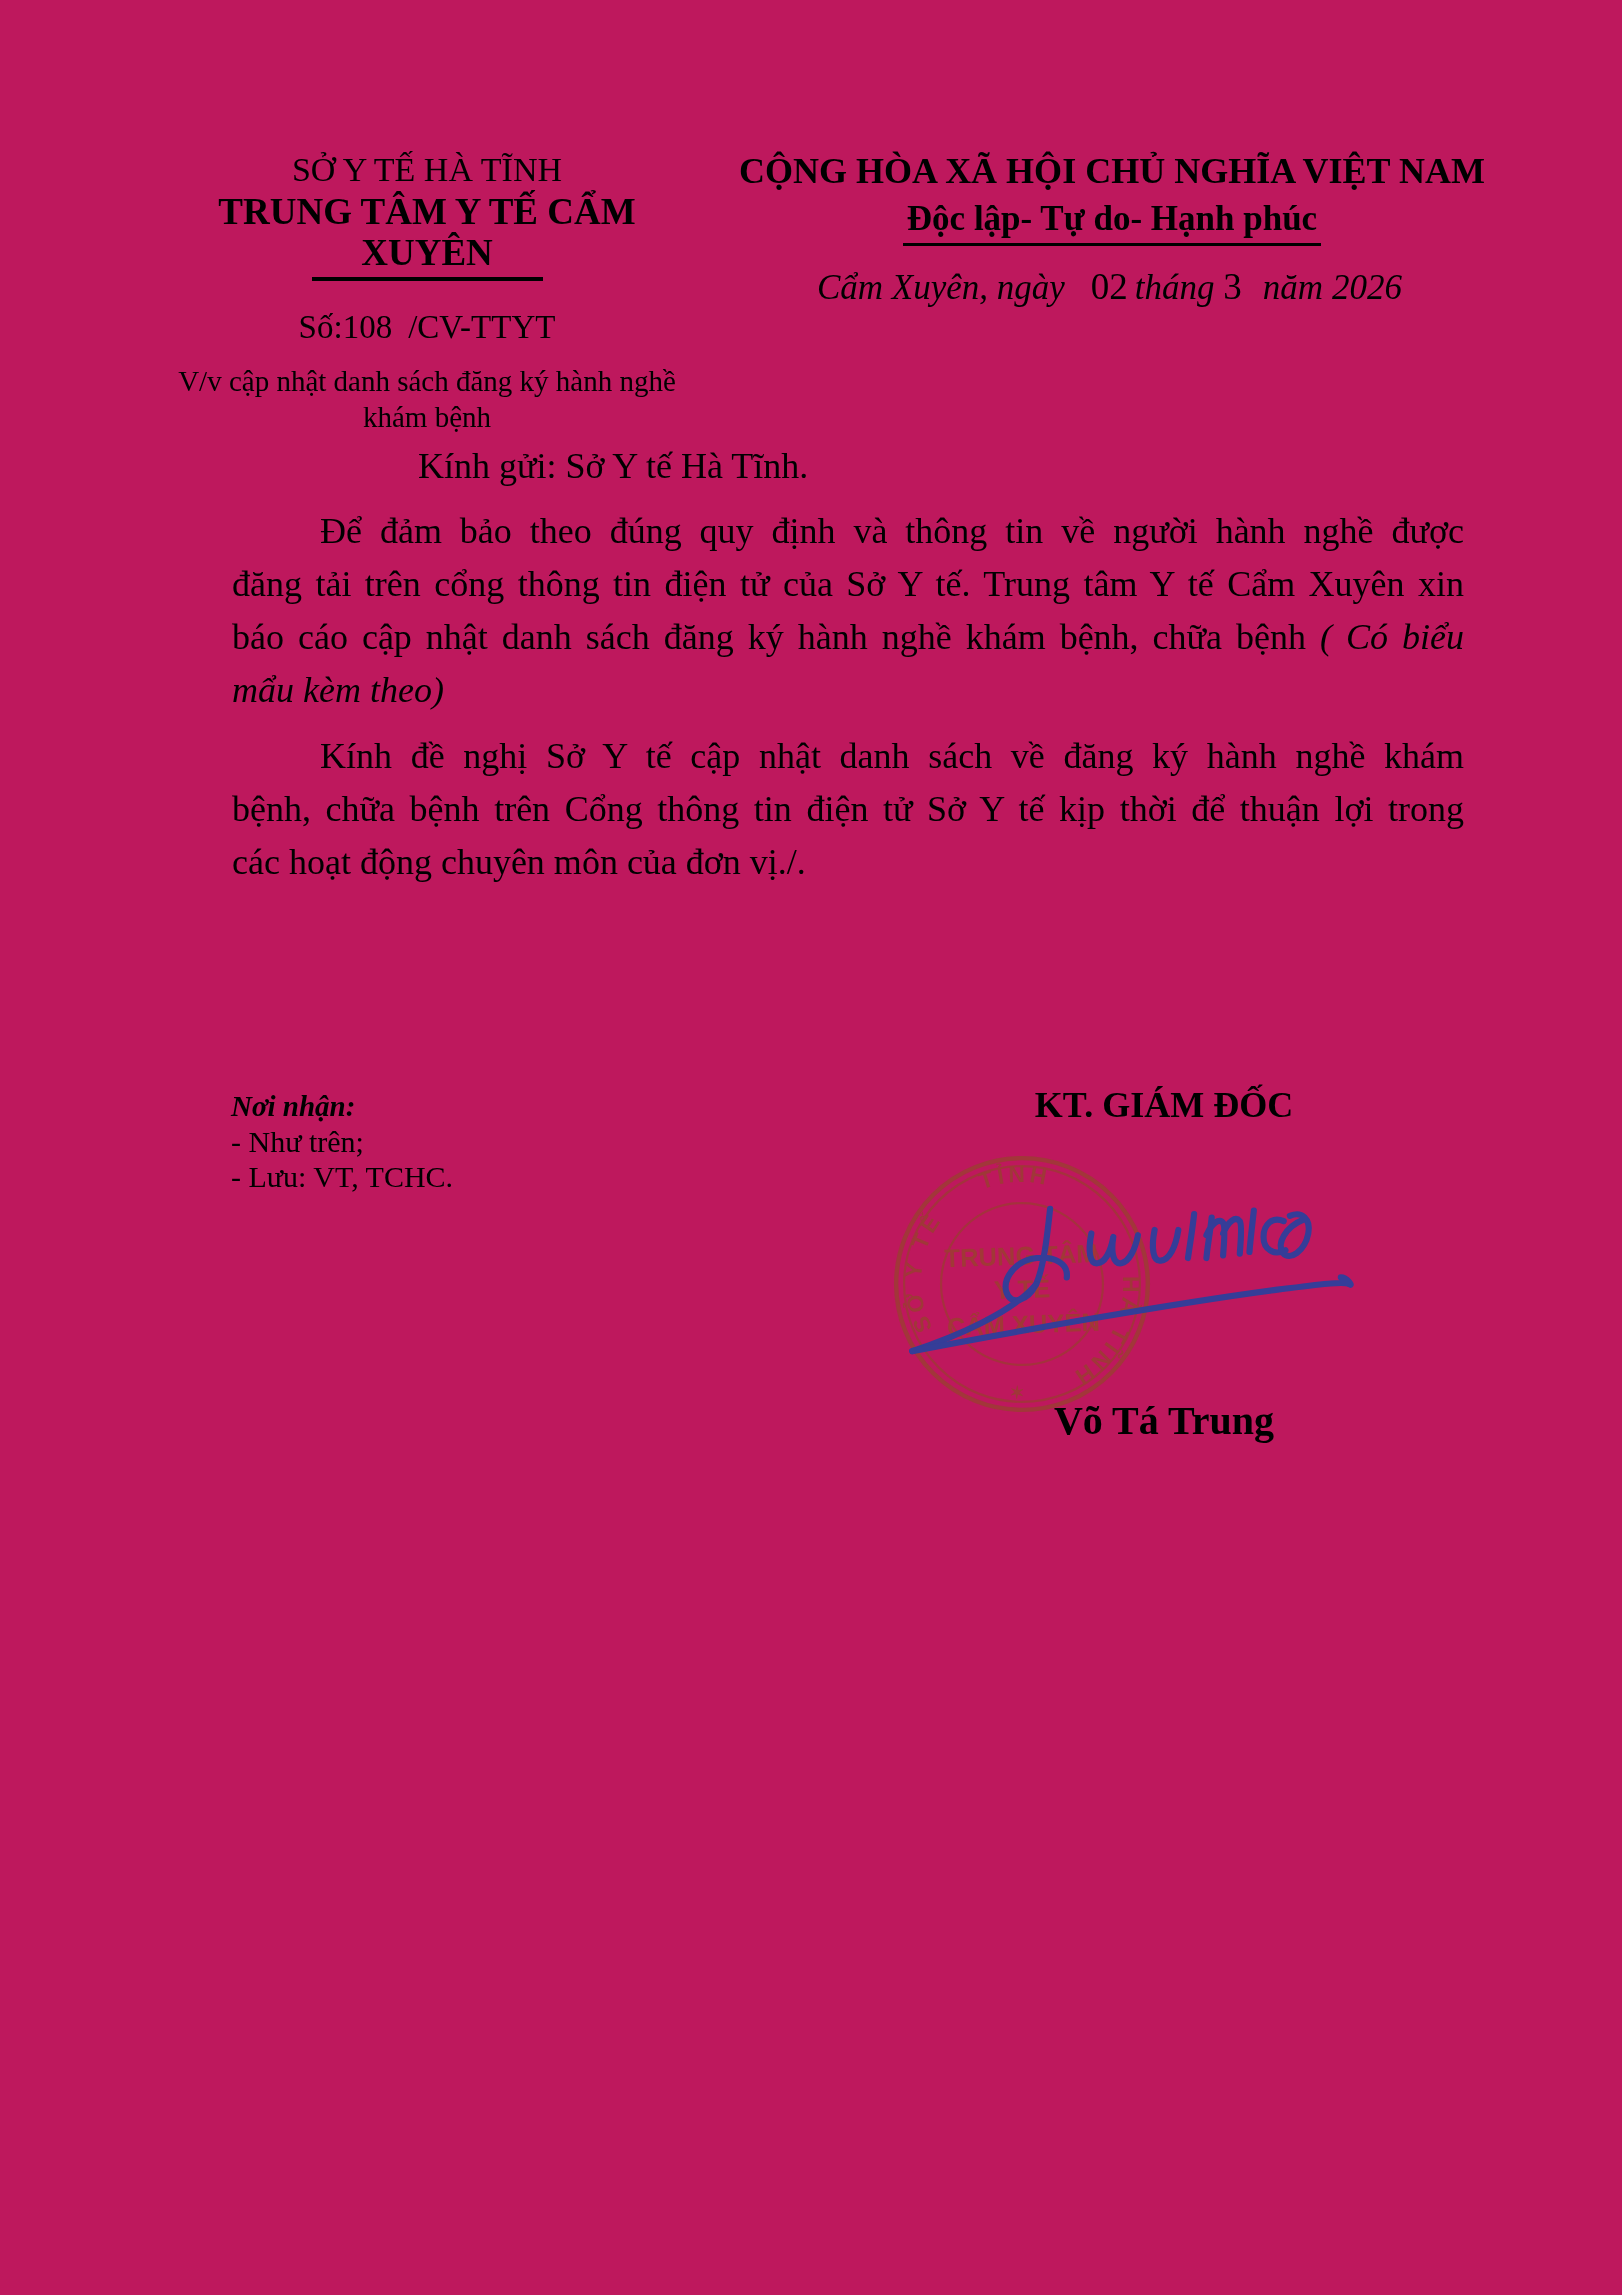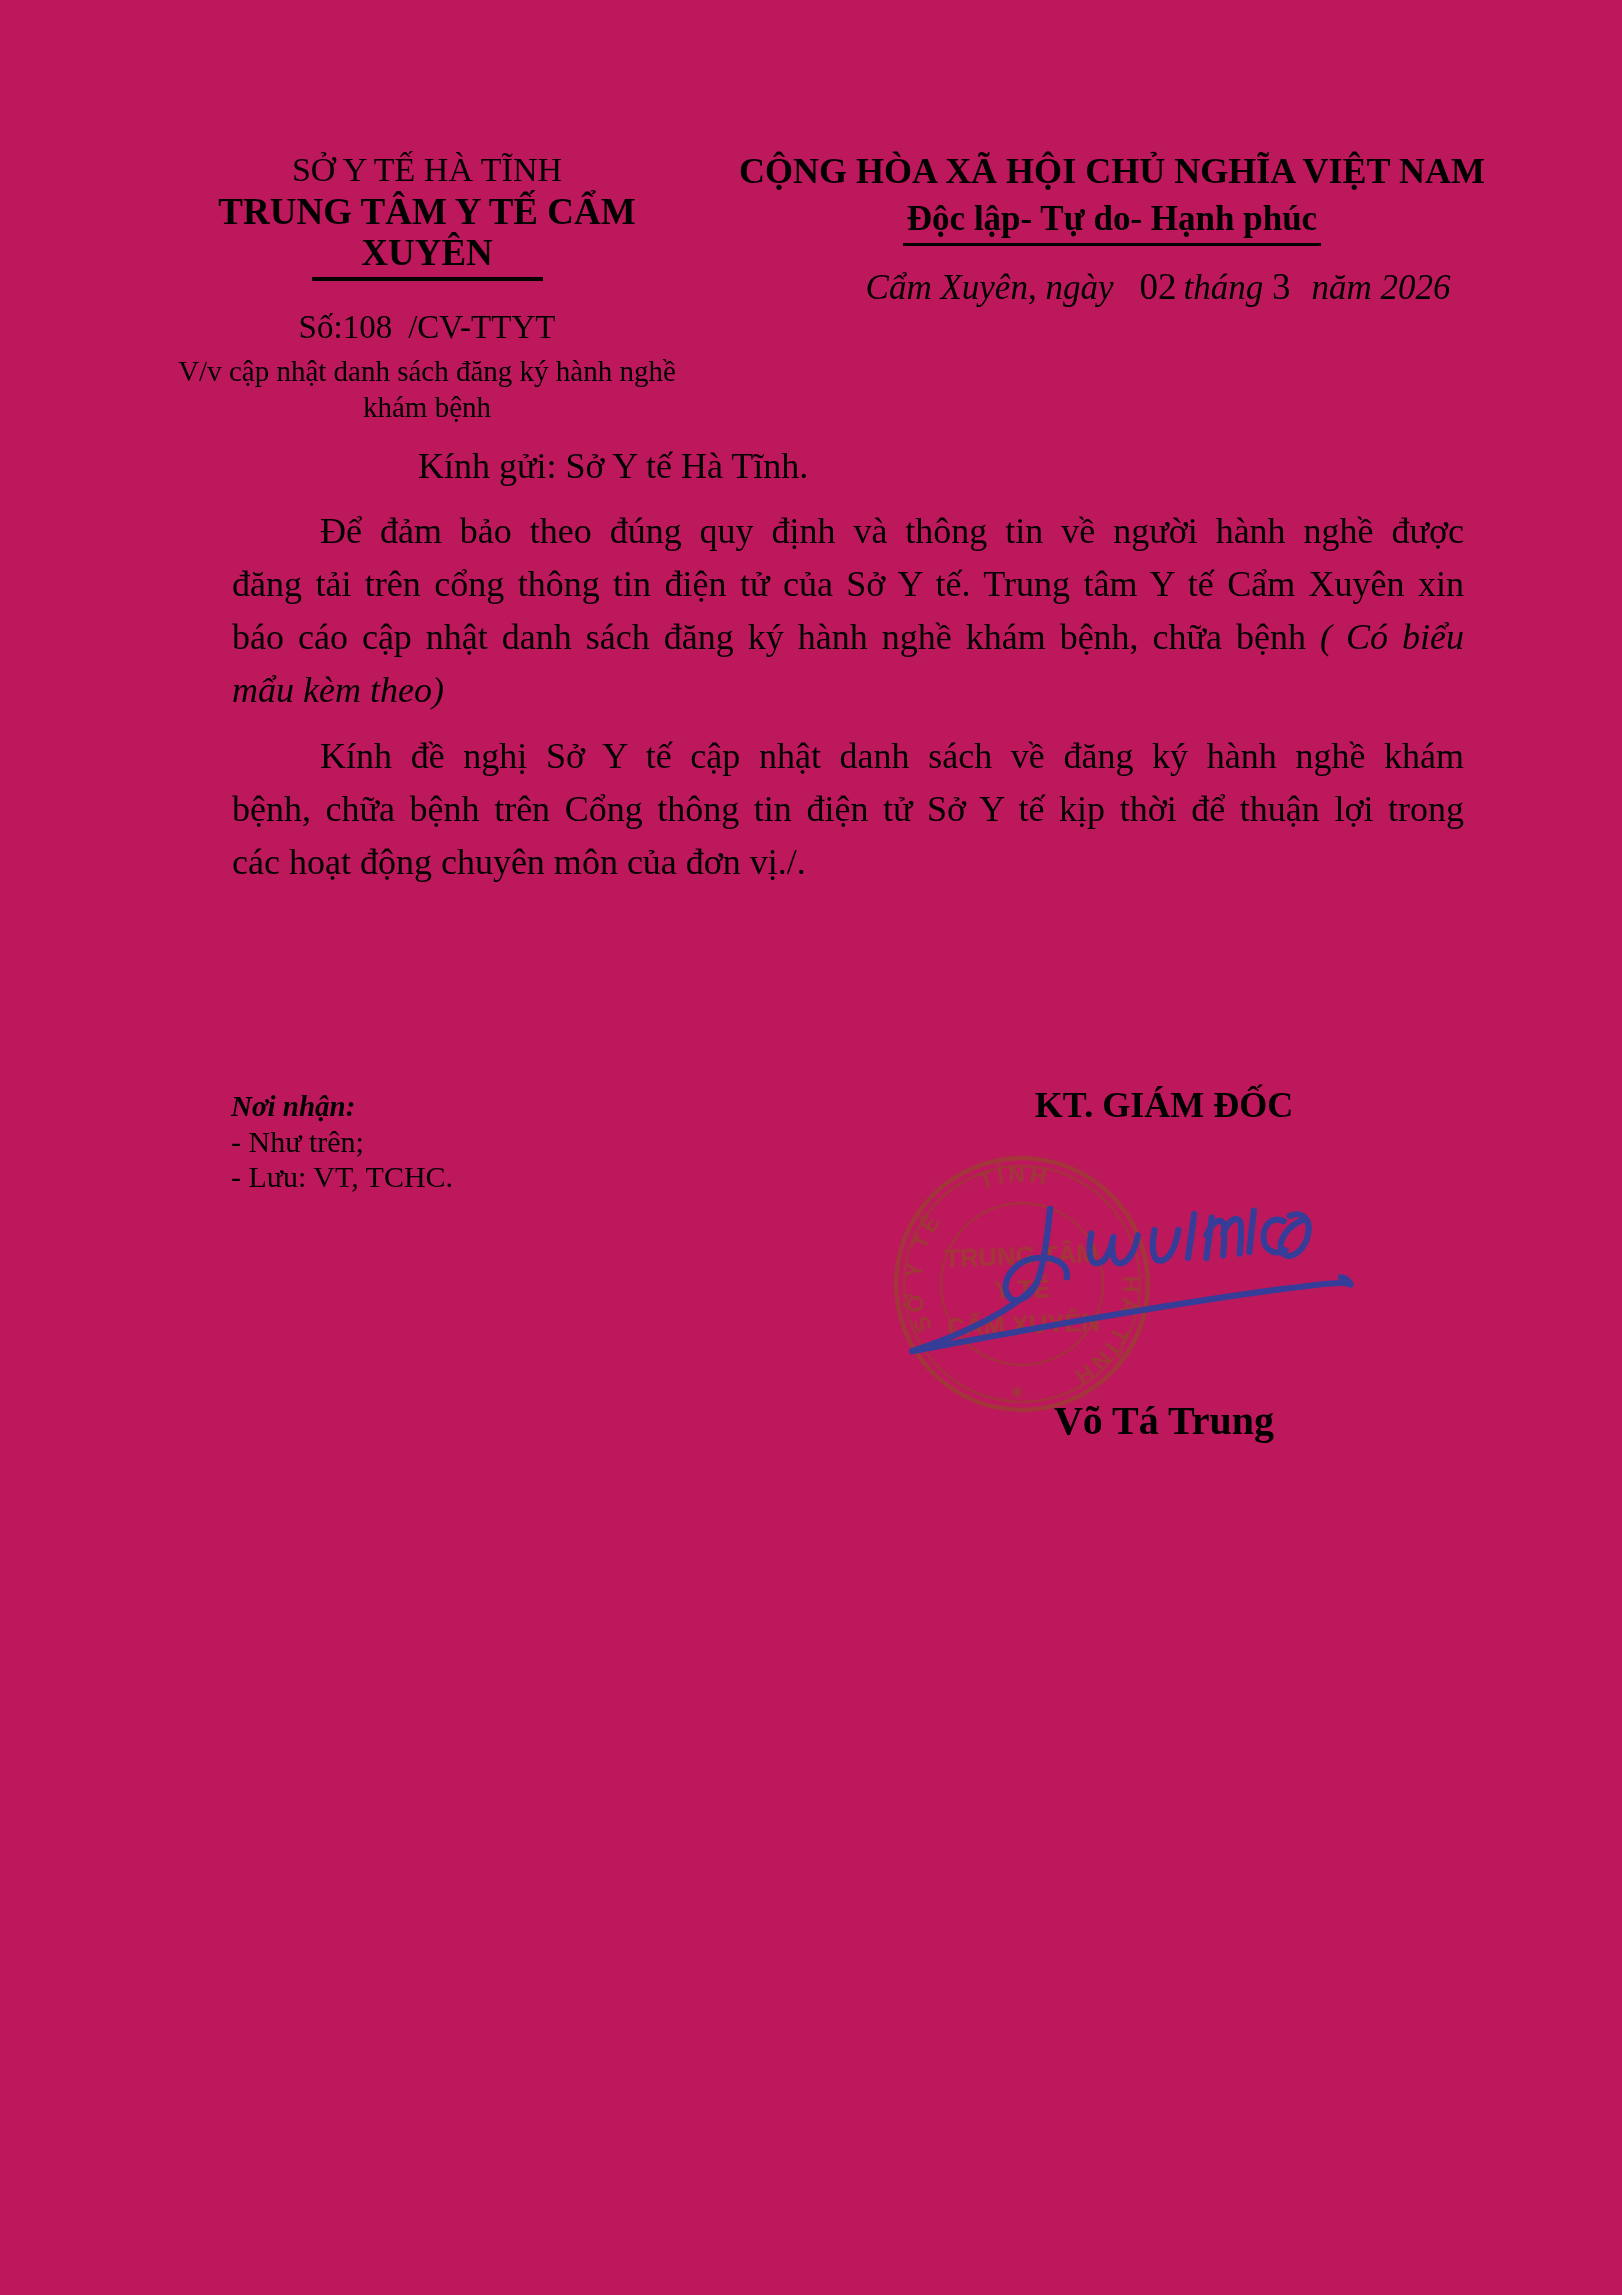--- a/index.html
+++ b/index.html
@@ -7,27 +7,27 @@
     position:relative;width:1622px;height:2295px;background:#be185d;
     font-family:"Liberation Serif", serif;color:#000;overflow:hidden;
   }
   
   .hleft{position:absolute;left:163px;top:151px;width:528px;text-align:center;line-height:1.12;}
   .hl-dept{font-size:34px;}
   .hl-org{font-size:37px;font-weight:bold;margin-top:1.8px;}
   .hl-rule{width:231px;height:3.5px;background:#000;margin:3.5px auto 0 auto;}
   .hl-num{font-size:33px;margin-top:28px;}
   .hl-num .gap{display:inline-block;width:16px;}
-  .hl-subj{font-size:29px;margin-top:7px;line-height:1.26;}
+  .hl-subj{font-size:29px;margin-top:17px;line-height:1.26;}
   
   .hright{position:absolute;left:725px;top:150px;width:774px;text-align:center;}
   .hr-motto1{font-size:36px;font-weight:bold;}
   .hr-motto2{font-size:35px;font-weight:bold;display:inline-block;border-bottom:3.5px solid #000;
              padding:0 3.5px 3.5px 3.5px;margin-top:7px;}
-  .hr-date{font-size:35px;font-style:italic;margin-top:19.4px;text-align:center;padding-left:92px;}
+  .hr-date{font-size:35px;font-style:italic;margin-top:19.4px;text-align:left;padding-left:92px;}
   .hr-date .fill{font-style:normal;font-size:37px;}
   .hr-date .g1{display:inline-block;width:26px;}
   .hr-date .g2{display:inline-block;width:7px;}
   .hr-date .g3{display:inline-block;width:21px;}
   
   .docbody{position:absolute;left:232px;top:440px;width:1232px;font-size:36px;line-height:53px;}
   .salutation{padding-left:186px;}
   .para{margin-top:12.3px;}
   .para.first{margin-top:20px;}
   .bl{text-align:justify;}

